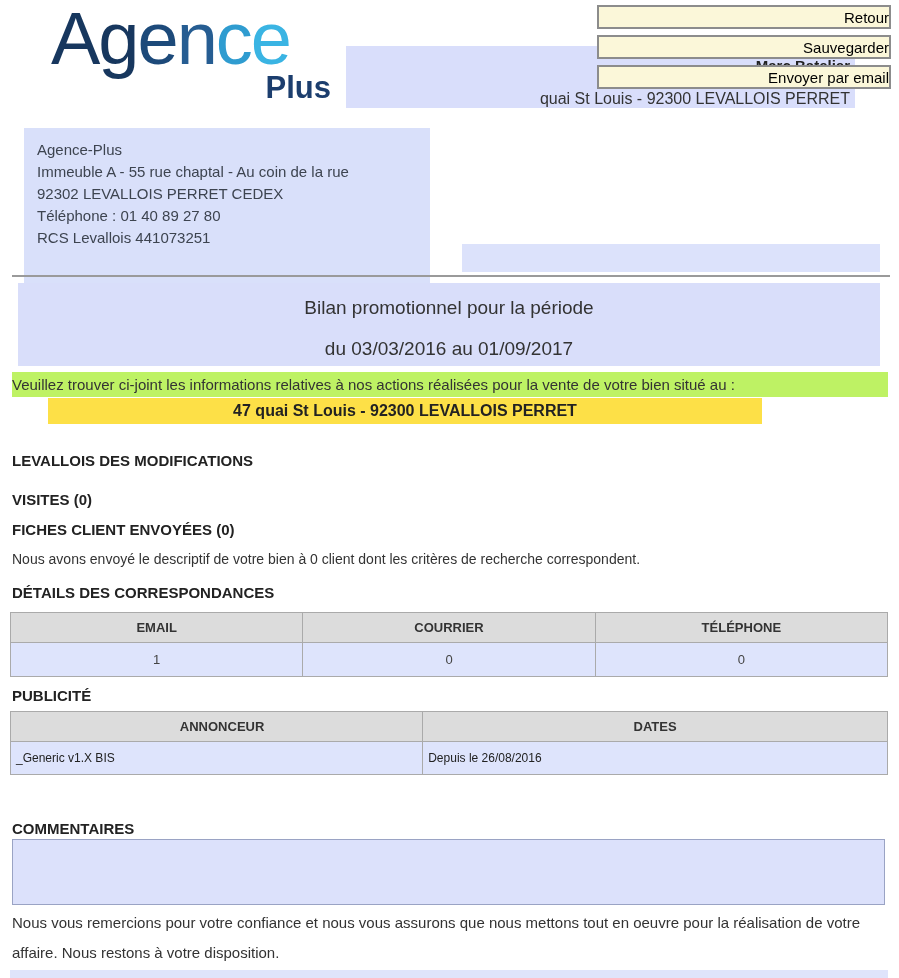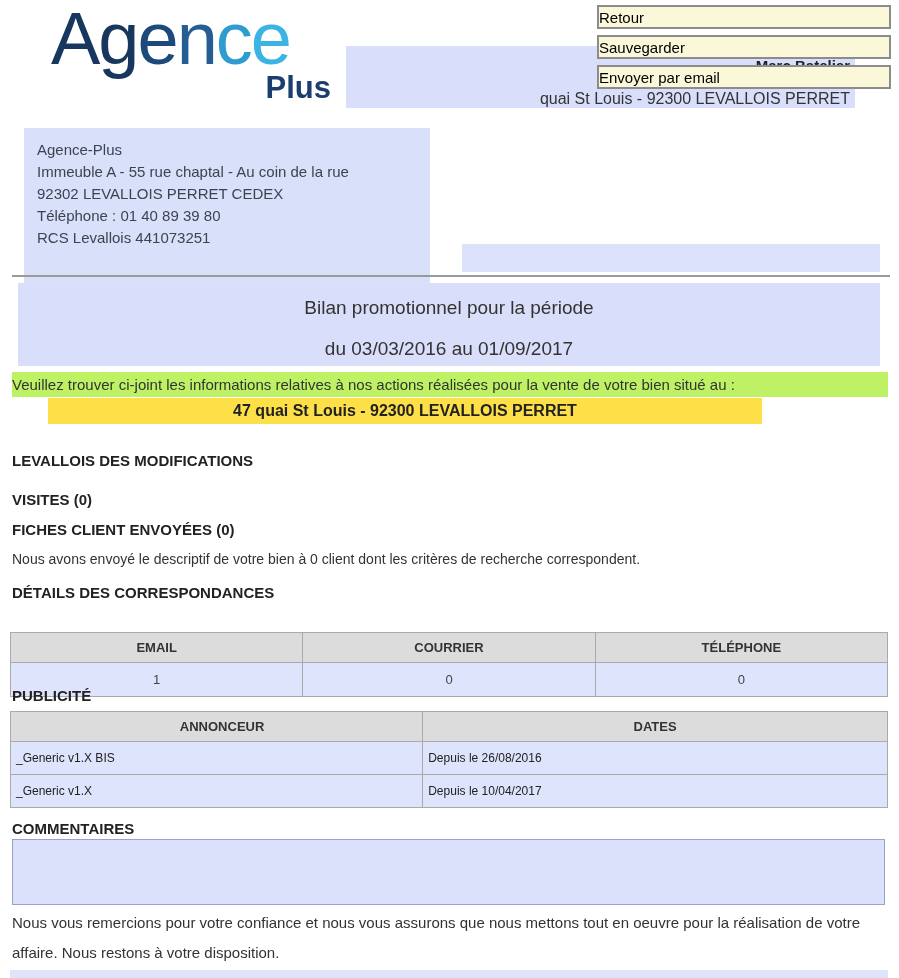--- a/index.html
+++ b/index.html
@@ -9,21 +9,21 @@
   
   .logo{position:absolute;left:38px;top:0px;width:295px;}
   .logo-main{font-size:74px;line-height:78px;letter-spacing:-2px;white-space:nowrap;margin-left:13px;}
   .ll0,.ll1{color:#17375e;} .ll2{color:#1d4a7a;} .ll3{color:#265d92;}
   .ll4{color:#2f9cd0;} .ll5{color:#3ab4e3;}
   .logo-sub{text-align:right;font-size:31px;line-height:32px;color:#1c3e6e;margin-top:-6px;padding-right:2px;font-weight:bold;}
 
   
   .btn{position:absolute;left:597px;width:294px;height:24px;background:#fbf7d9;
        border:2px solid #8c8c8c;font-family:"Liberation Sans",sans-serif;
-       font-size:15px;color:#000;text-align:left;padding:0;z-index:6;box-sizing:border-box;}
+       font-size:15px;color:#000;text-align:right;padding:0;z-index:6;box-sizing:border-box;}
   .btn-retour{top:5px;} .btn-sauvegarder{top:35px;} .btn-envoyer{top:65px;}
 
   
   .recipient{position:absolute;left:346px;top:46px;width:509px;height:62px;
              background:#d9defb;text-align:right;box-sizing:border-box;padding:2px 5px;z-index:1;}
   .recipient-name{font-weight:bold;font-size:15px;color:#222;margin-top:8px;line-height:20px;}
   .recipient-address{font-size:16px;color:#333;margin-top:13px;line-height:20px;}
 
   
   .agency{position:absolute;left:24px;top:128px;width:406px;height:160px;background:#d9e0fa;
@@ -47,21 +47,21 @@
   
   .h-sec{position:absolute;left:12px;font-weight:bold;font-size:15px;color:#222;}
   .h-historique{top:452px;} .h-visites{top:491px;} .h-fiches{top:521px;}
   .p-note{position:absolute;left:12px;top:551px;font-size:14px;color:#333;}
   .h-corresp{top:584px;} .h-pub{top:687px;} .h-comm{top:820px;}
   .p-closing{position:absolute;left:12px;top:908px;width:876px;font-size:15px;color:#333;line-height:30px;}
 
   
   table{border-collapse:collapse;}
   .tbl{position:absolute;left:10px;width:878px;}
-  .tbl-corresp{top:632px;} .tbl-pub{top:711px;}
+  .tbl-corresp{top:612px;} .tbl-pub{top:711px;}
   .tbl th{background:#dcdcdc;border:1px solid #aaa;font-weight:bold;font-size:13px;color:#333;
           text-align:center;height:27px;}
   .tbl-corresp td{background:#dee4fc;border:1px solid #aaa;font-size:13px;color:#444;
                   text-align:center;height:31px;width:33.33%;}
   .tbl-pub th.col-annonceur{width:47%;padding-left:12px;}
   .tbl-pub td{background:#dee4fc;border:1px solid #aaa;font-size:12px;color:#222;
               text-align:left;height:30px;padding-left:5px;}
 
   
   .comments-box{position:absolute;left:12px;top:839px;width:873px;height:66px;background:#dce1fb;
@@ -85,21 +85,21 @@
 
   <div class="recipient">
     <div class="recipient-name">Marc Batelier</div>
     <div class="recipient-address">quai St Louis - 92300 LEVALLOIS PERRET</div>
   </div>
 
   <div class="agency">
     <div>Agence-Plus</div>
     <div>Immeuble A - 55 rue chaptal - Au coin de la rue</div>
     <div>92302 LEVALLOIS PERRET CEDEX</div>
-    <div>Téléphone : 01 40 89 39 80</div>
+    <div>Téléphone : 01 40 89 27 80</div>
     <div>RCS Levallois 441073251</div>
   </div>
 
   <div class="recipient-extra"></div>
 
   <div class="divider"></div>
 
   <div class="title-box">
     <div class="title-line1">Bilan promotionnel pour la période</div>
     <div class="title-line2">du 03/03/2016 au 01/09/2017</div>
@@ -134,24 +134,20 @@
   <table class="tbl tbl-pub">
     <tbody>
         <tr>
       <th class="col-annonceur">ANNONCEUR</th>
       <th>DATES</th>
     </tr>
     <tr>
       <td>_Generic v1.X BIS</td>
       <td>Depuis le 26/08/2016</td>
     </tr>
-    <tr>
-      <td>_Generic v1.X</td>
-      <td>Depuis le 10/04/2017</td>
-    </tr>
   </tbody>
     </table>
 
   <div class="h-sec h-comm">COMMENTAIRES</div>
   <div class="comments-box"></div>
 
   <div class="p-closing">Nous vous remercions pour votre confiance et nous vous assurons que nous mettons tout en oeuvre pour la réalisation de votre affaire. Nous restons à votre disposition.</div>
 
   <div class="bottom-strip"></div>
 </div>

